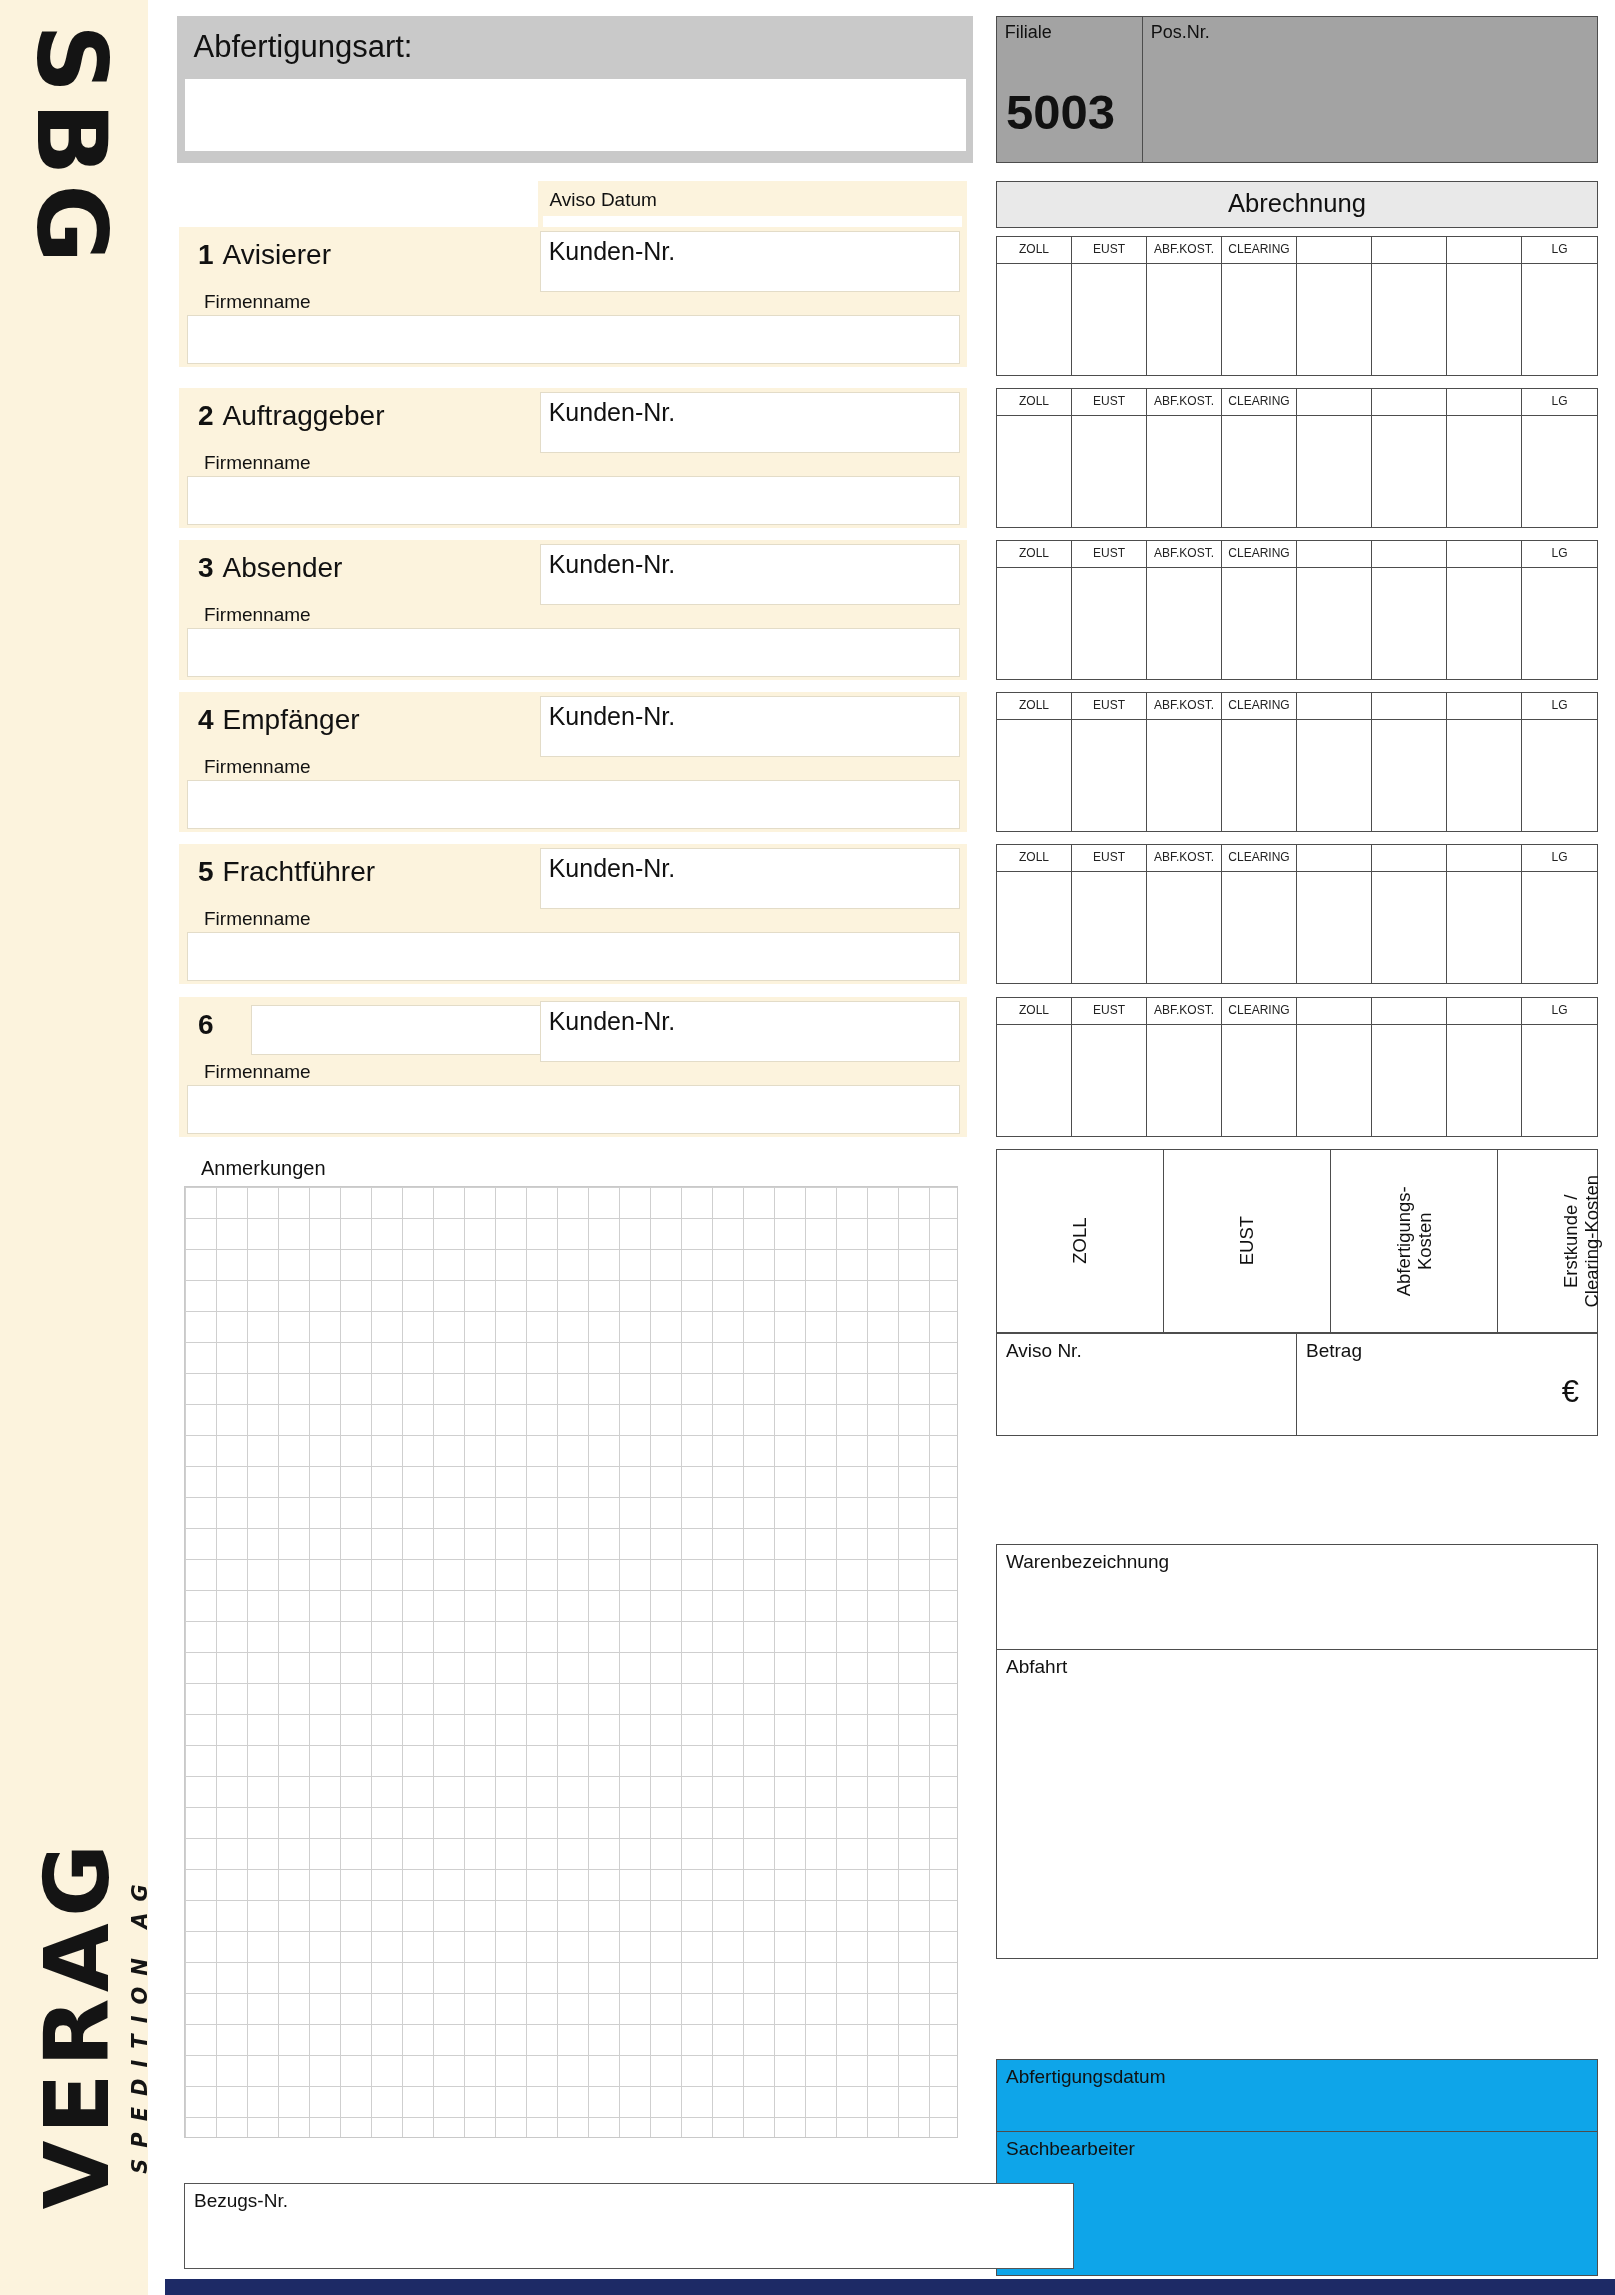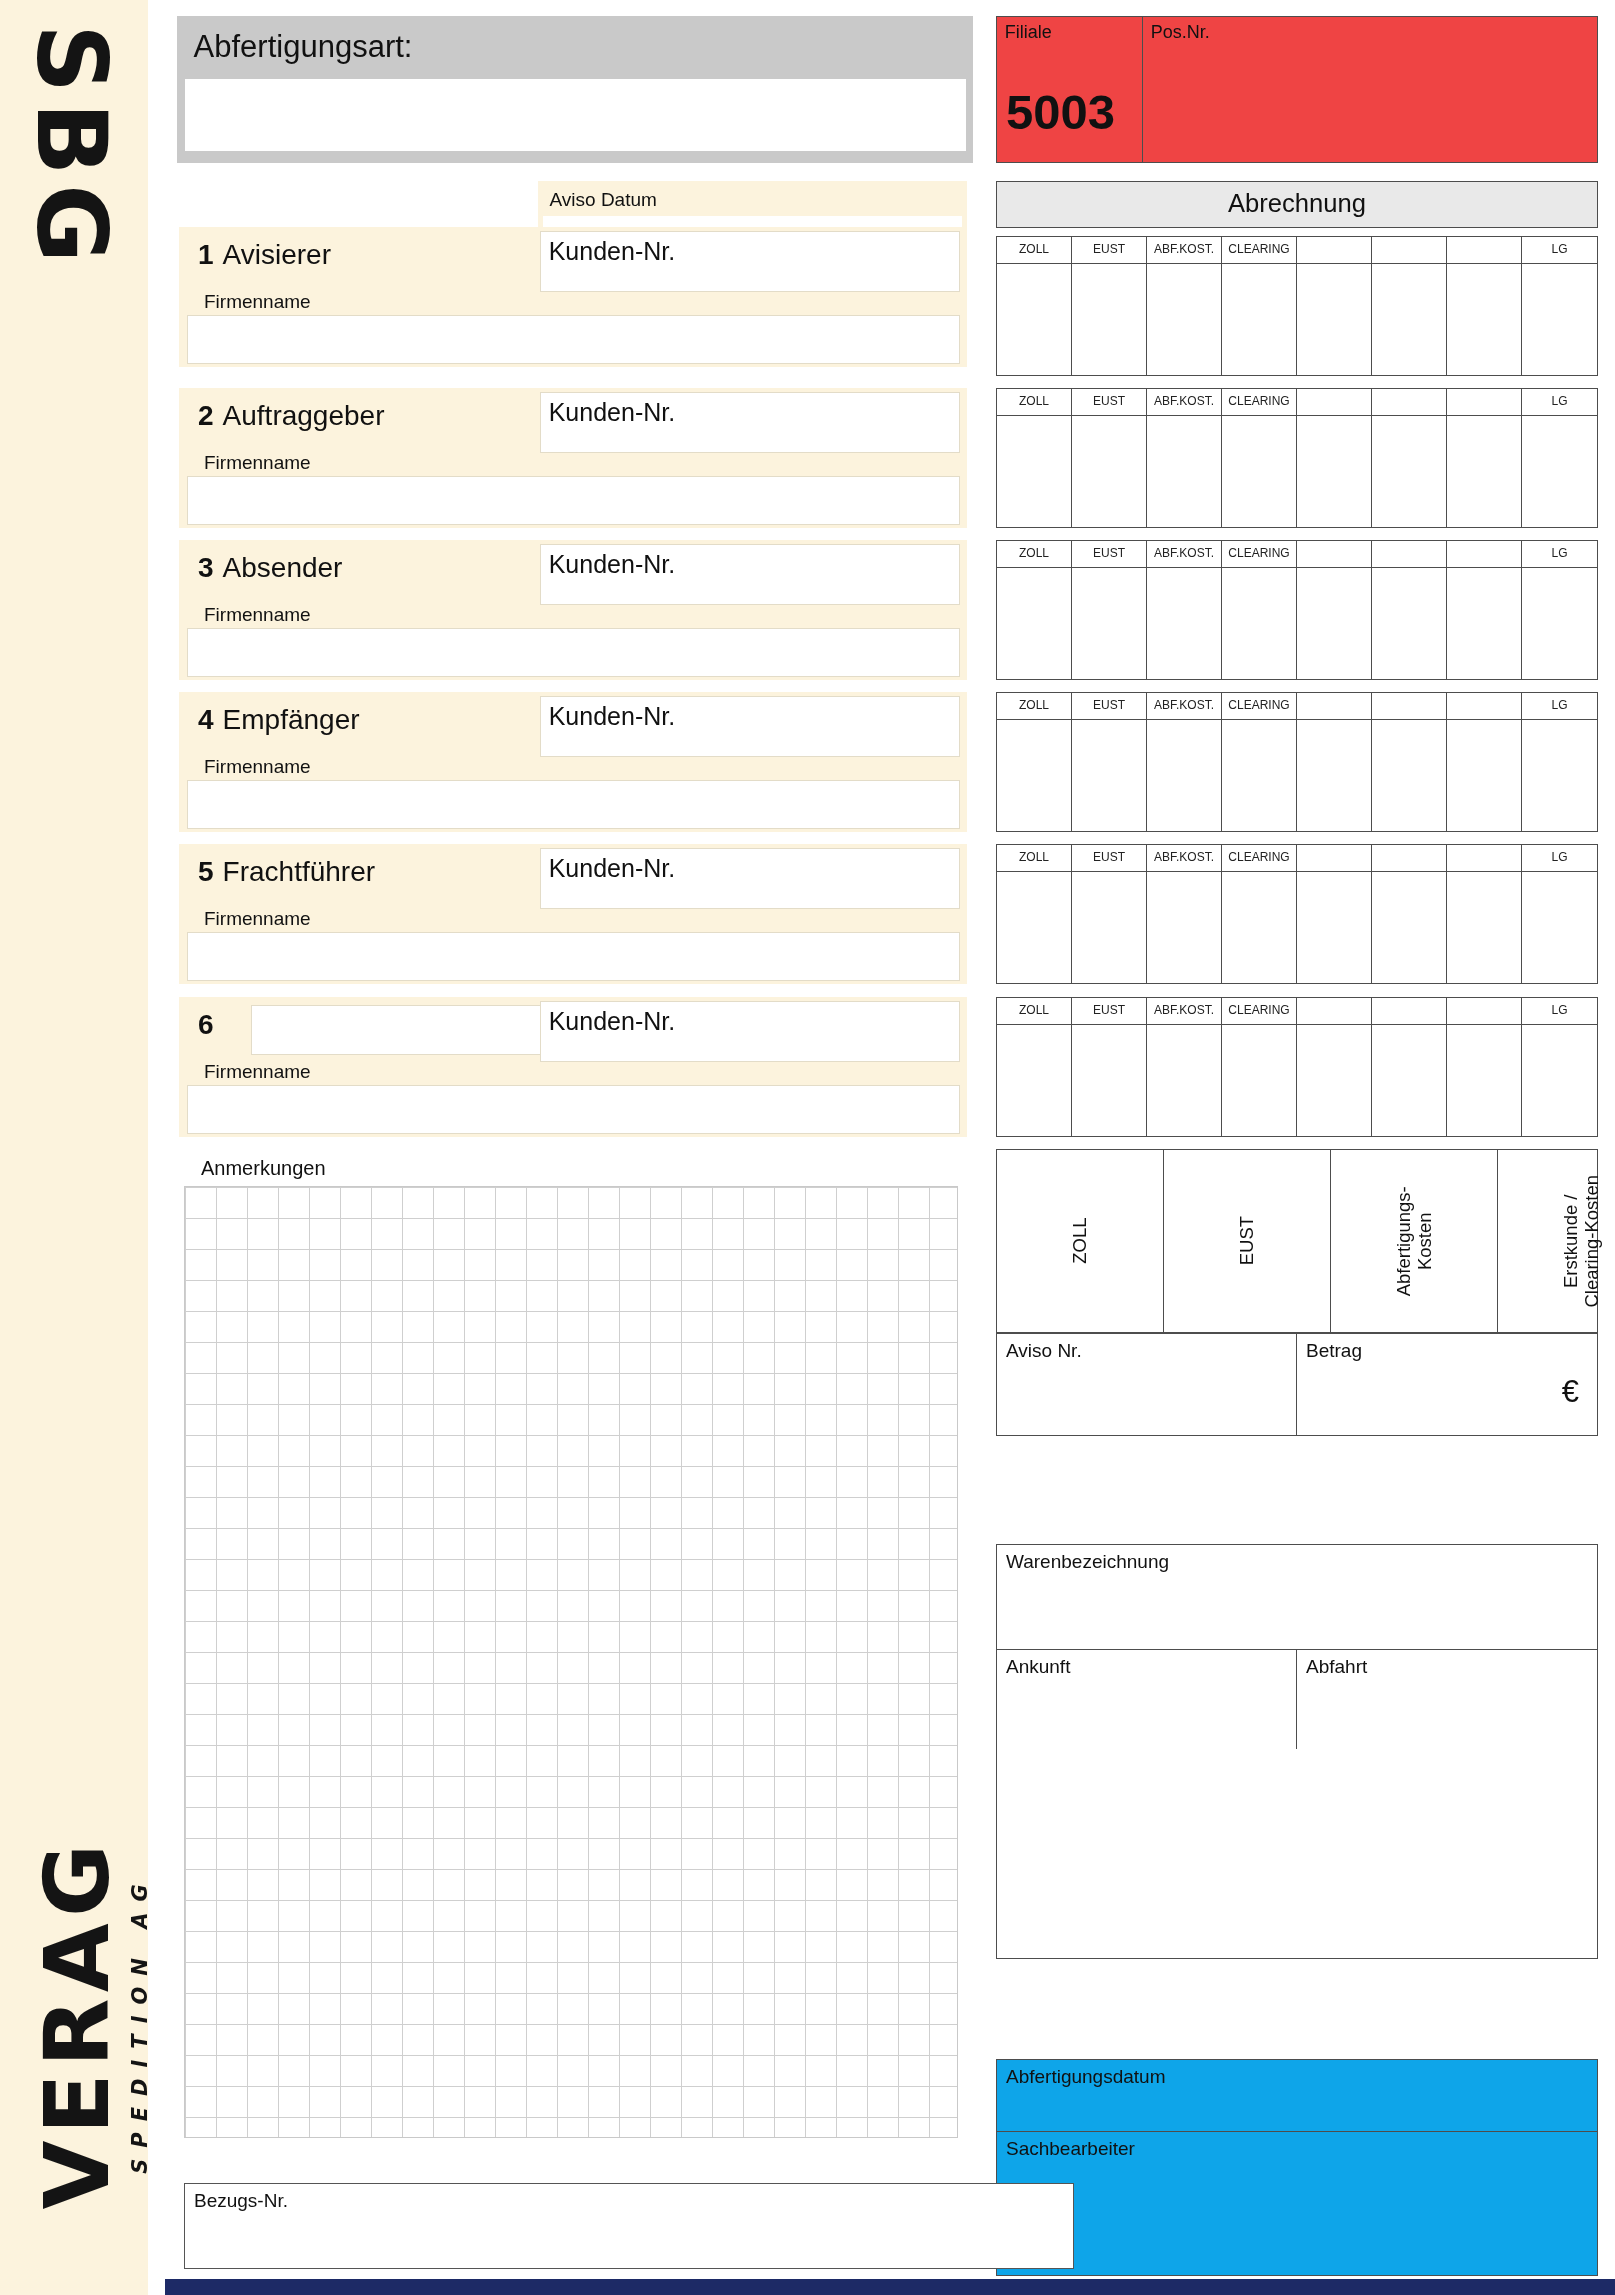--- a/index.html
+++ b/index.html
@@ -45,21 +45,21 @@
     position:absolute; left:177px; top:16px; width:796px; height:147px;
     background:#c9c9c9;
   }
   .abf-label { position:absolute; left:16.6px; top:12.8px; font-size:31px; }
   .abf-input {
     position:absolute; left:7.7px; top:63px; width:781px; height:72px;
     background:#fff;
   }
   .fp-box {
     position:absolute; left:996px; top:16px; width:602px; height:147px;
-    border:1.9px solid #4d4d4d; background:#ef4444; display:flex;
+    border:1.9px solid #4d4d4d; background:#a3a3a3; display:flex;
   }
   .fp-cell-filiale { width:146px; border-right:1.9px solid #4d4d4d; position:relative; }
   .fp-cell-pos { flex:1; position:relative; }
   .fp-caption { position:absolute; left:7.7px; top:5.1px; font-size:18px; }
   .fp-value { position:absolute; left:9px; top:67px; font-size:49px; font-weight:bold; }
 
   
   .aviso {
     position:absolute; left:538px; top:181px; width:429px; height:55px;
     background:#fcf3dd;
@@ -461,23 +461,20 @@
 
 <div class="anm-caption">Anmerkungen</div>
 <div class="anm-grid"></div>
 
 <div class="lkw-group">
   <div class="lkw-row h2">
     <div class="box-caption">Warenbezeichnung</div>
   </div>
   <div class="lkw-row h4 split">
     <div class="half">
-      <div class="box-caption">Ankunft</div>
-    </div>
-    <div class="half">
       <div class="box-caption">Abfahrt</div>
     </div>
   </div>
 </div>
 
 <div class="abfd-group">
   <div class="abfd-row1">
     <div class="box-caption">Abfertigungsdatum</div>
   </div>
   <div class="abfd-row2">

